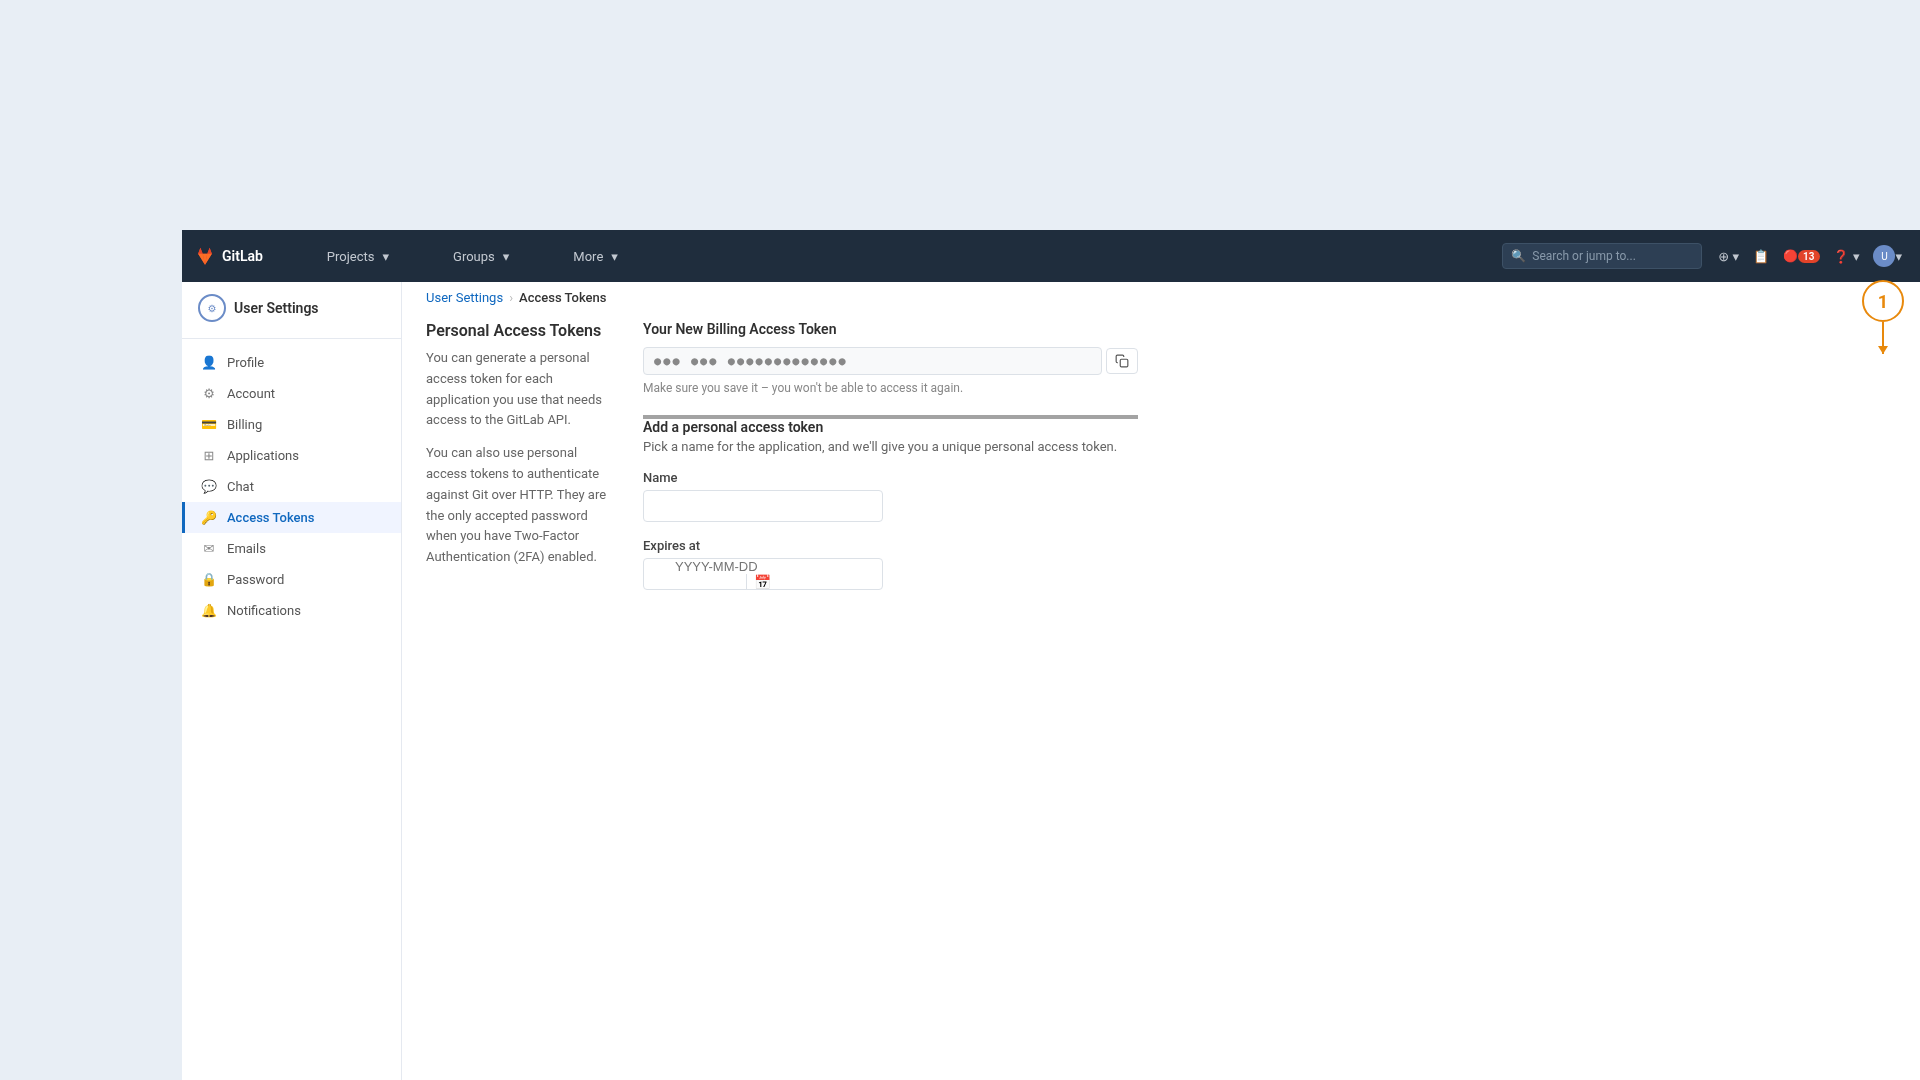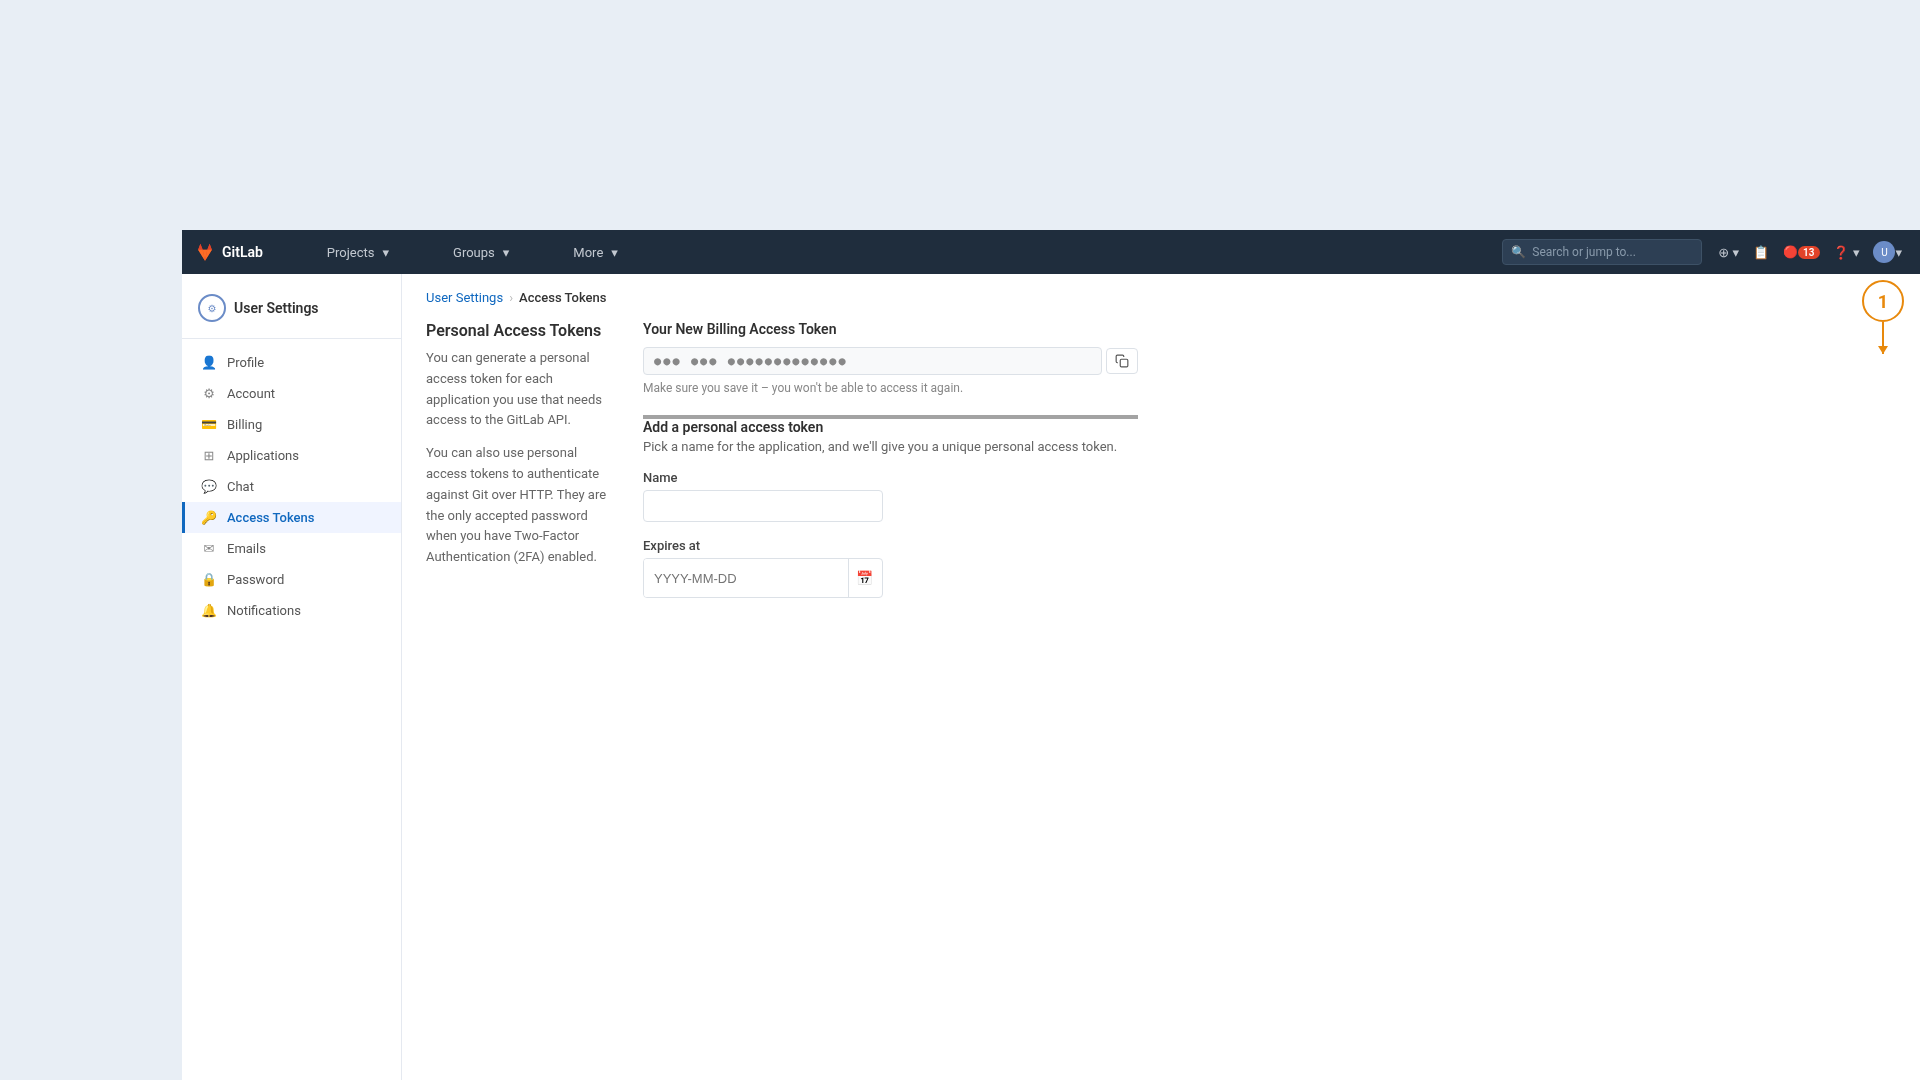--- a/index.html
+++ b/index.html
@@ -7,21 +7,21 @@
       background-color: #e8eef5;
       font-family: -apple-system, BlinkMacSystemFont, 'Segoe UI', Roboto, sans-serif;
       font-size: 13px;
       color: #333;
       min-height: 1080px;
     }
 
     
     .topnav {
       background-color: #1f2d3d;
-      height: 44px;
+      height: 52px;
       display: flex;
       align-items: center;
       padding: 0 12px;
       position: fixed;
       top: 230px;
       left: 182px;
       right: 0;
       z-index: 100;
       gap: 4px;
     }
@@ -279,25 +279,26 @@
       border-radius: 4px;
       padding: 0 10px;
       font-size: 13px;
       color: #333;
       background: #fff;
     }
     .form-input-date {
       display: flex;
       align-items: center;
       width: 240px;
-      height: 40px;
+      height: 32px;
       border: 1px solid #dce1e7;
       border-radius: 4px;
       background: #fff;
       overflow: hidden;
+      flex-direction: column;
     }
     .form-input-date input {
       flex: 1;
       border: none;
       padding: 0 10px;
       font-size: 13px;
       color: #aaa;
       height: 100%;
       outline: none;
     }

